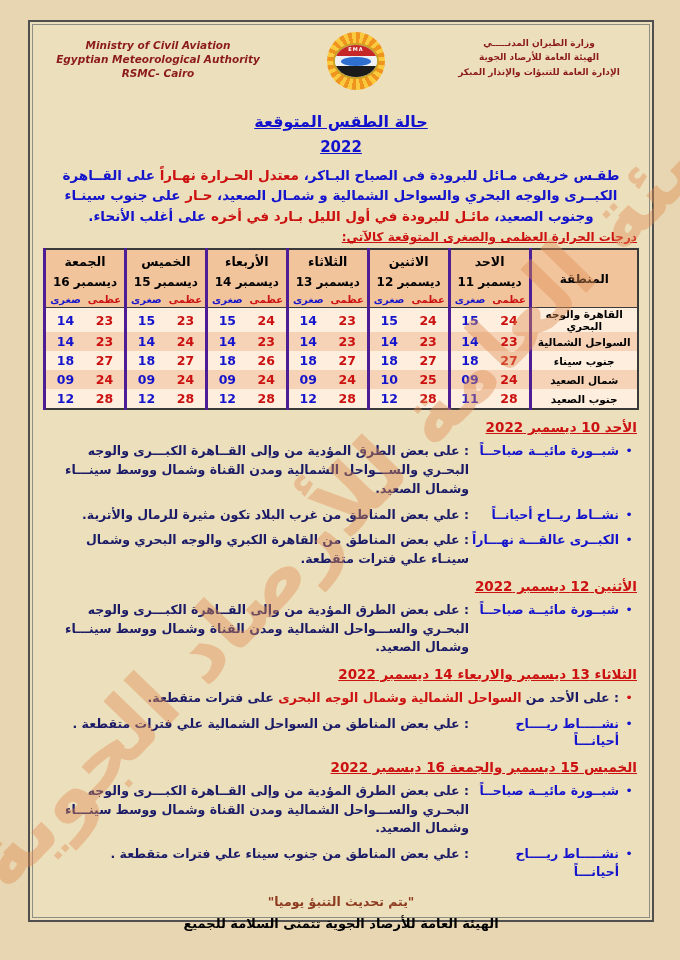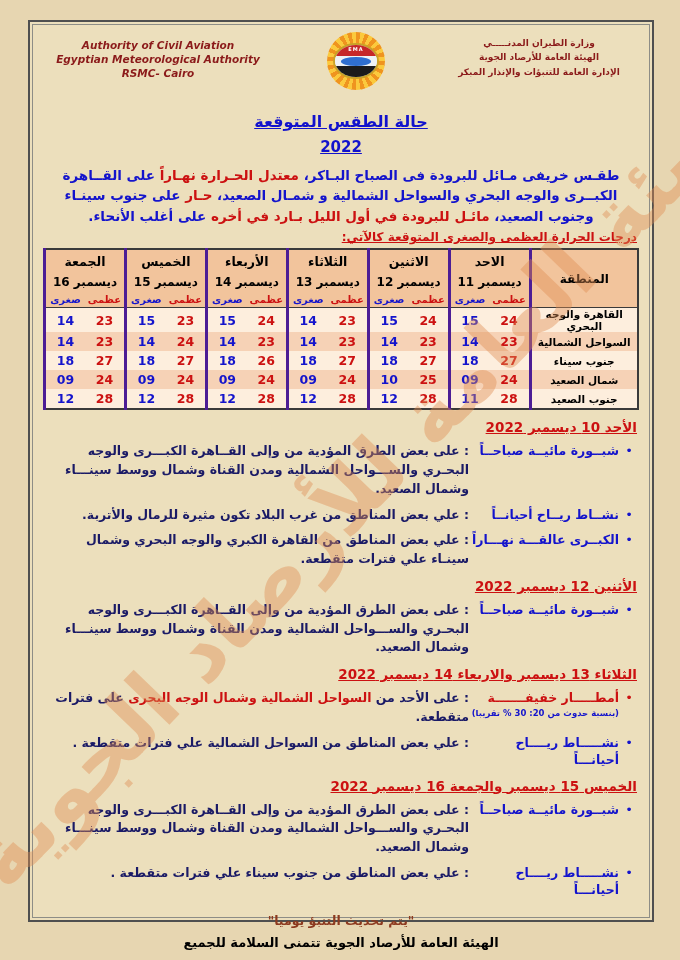--- a/index.html
+++ b/index.html
@@ -84,21 +84,21 @@
     color:#e08e54;opacity:0.42;transform:translate(-50%,-50%) rotate(-46deg);display:block;}
 </style>
 </head>
 <body>
 
 <div class="frame">
   <div class="frame-inner">
 
     <div class="hdr">
       <div class="hdr-en">
-        <div>Authority of Civil Aviation</div>
+        <div>Ministry of Civil Aviation</div>
         <div>Egyptian Meteorological Authority</div>
         <div>RSMC- Cairo</div>
       </div>
       <div class="logo">
         <div class="logo-oval">
           <div class="stripe-red">EMA</div>
           <div class="stripe-white">
               <div class="cloud"></div>
             </div>
           <div class="stripe-black"></div>
@@ -268,24 +268,20 @@
             <div class="blabel-wrap">
               <div class="blabel c-blue">شبــورة مائيــة صباحــاً</div>
             </div>
             <div class="bdesc"><span class="c-navy">: على بعض الطرق المؤدية من وإلى القــاهرة الكبـــرى والوجه البحـري والســـواحل الشمالية ومدن القناة وشمال ووسط  سينـــاء وشمال الصعيد.</span></div>
           </div>
         </div>
         <div class="section">
           <div class="section-title">الثلاثاء 13 ديسمبر والاربعاء 14 ديسمبر 2022</div>
           <div class="bullet">
             <span class="dot c-red">•</span>
-            <div class="blabel-wrap">
-              <div class="blabel c-red">أمطـــــار خفيفـــــــة</div>
-              <div class="bsub">(بنسبة حدوث من 20: 30 % تقريبا)</div>
-            </div>
             <div class="bdesc"><span class="c-navy">: على الأحد من </span><span class="c-red">السواحل الشمالية وشمال الوجه البحرى</span><span class="c-navy"> على فترات متقطعة.</span></div>
           </div>
           <div class="bullet">
             <span class="dot c-blue">•</span>
             <div class="blabel-wrap">
               <div class="blabel c-blue">نشـــــاط ريــــاح أحيانـــاً</div>
             </div>
             <div class="bdesc"><span class="c-navy">: علي بعض المناطق من السواحل الشمالية علي فترات متقطعة .</span></div>
           </div>
         </div>

